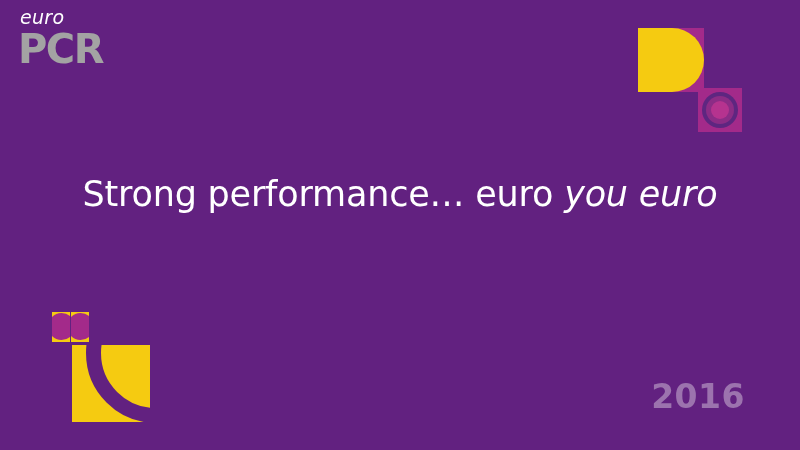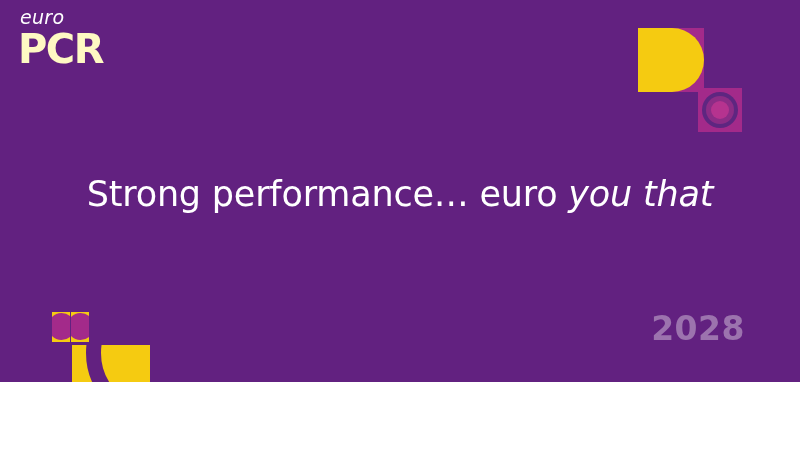--- a/index.html
+++ b/index.html
@@ -10,21 +10,21 @@
   body {
     width: 800px;
     height: 450px;
     overflow: hidden;
     font-family: "Liberation Sans", sans-serif;
   }
 
   .slide {
     position: relative;
     width: 800px;
-    height: 382px;
+    height: 450px;
     background: #622180;
     overflow: hidden;
   }
 
   
   .logo {
     position: absolute;
     left: 18px;
     top: 6px;
     width: 160px;
@@ -40,21 +40,21 @@
     letter-spacing: 0.3px;
     margin-left: 2px;
     color: #ffffff;
   }
   .logo-pcr {
     font-family: "DejaVu Sans", sans-serif;
     font-weight: 700;
     font-size: 40px;
     line-height: 42px;
     letter-spacing: -1.5px;
-    color: #fef9c3;
+    color: #a3a3a3;
   }
 
   
   .mark-tr {
     position: absolute;
     left: 638px;
     top: 28px;
     width: 104px;
     height: 100px;
   }
@@ -231,18 +231,18 @@
     </div>
     <div class="sq-small sq-small-b">
       <div class="half-disc-magenta"></div>
     </div>
     <div class="big-square">
       <div class="arc-cut"></div>
     </div>
   </div>
 
   <div class="headline">
-    <span class="line"><span>Strong performance… euro </span><em>you that</em></span>
-  </div>
-
-  <div class="year">2028</div>
+    <span class="line"><span>Strong performance… euro </span><em>you euro</em></span>
+  </div>
+
+  <div class="year">2016</div>
 
 </div>
 
 </body></html>

